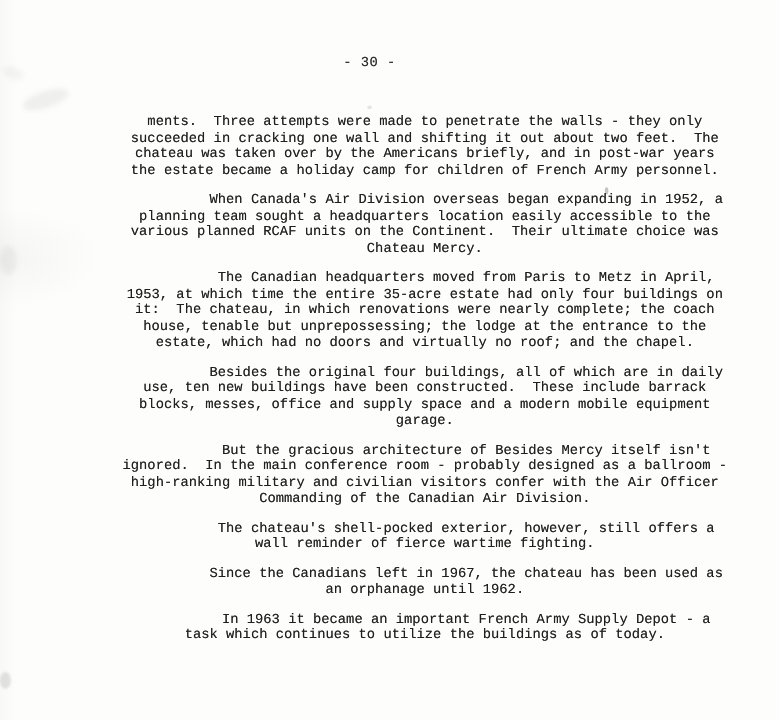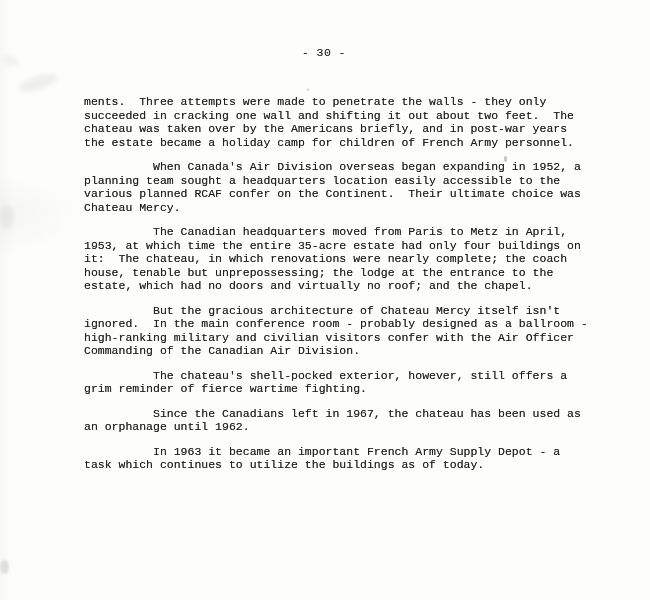--- a/index.html
+++ b/index.html
@@ -17,21 +17,21 @@
   .scan-page {
     position: absolute;
     inset: 0;
     background:
       radial-gradient(ellipse 120px 60px at 0px 215px, rgba(170,170,170,0.10), rgba(170,170,170,0) 70%),
       linear-gradient(90deg, rgba(190,190,190,0.08), rgba(190,190,190,0) 14px),
       #fdfdfb;
   }
   .page-number {
     position: absolute;
-    left: 302px;
+    left: 286px;
     top: 46px;
     font-size: 11.5px;
     line-height: 13.5px;
     color: #2a2a2a;
     letter-spacing: 0.4px;
     white-space: pre;
     text-shadow: 0 0 0.5px rgba(40,40,40,0.55);
   }
   .content {
     position: absolute;
@@ -115,39 +115,43 @@
 
   <div class="scan-artifact smudge-top-left"></div>
   <div class="scan-artifact smudge-top-left-2"></div>
   <div class="scan-artifact smudge-mid-left"></div>
   <div class="scan-artifact smudge-bottom-left"></div>
   <div class="scan-artifact fleck-1"></div>
   <div class="scan-artifact fleck-2"></div>
 
   <div class="page-number">- 30 -</div>
 
-  <div class="content" style="color: rgb(31, 31, 31);">
+  <div class="content" style="color: rgb(31, 31, 31); text-align: center;">
     <p class="paragraph">ments.  Three attempts were made to penetrate the walls - they only
 succeeded in cracking one wall and shifting it out about two feet.  The
 chateau was taken over by the Americans briefly, and in post-war years
 the estate became a holiday camp for children of French Army personnel.</p>
     <p class="paragraph">          When Canada's Air Division overseas began expanding in 1952, a
 planning team sought a headquarters location easily accessible to the
-various planned RCAF confer on the Continent.  Their ultimate choice was
+various planned RCAF units on the Continent.  Their ultimate choice was
 Chateau Mercy.</p>
     <p class="paragraph">          The Canadian headquarters moved from Paris to Metz in April,
 1953, at which time the entire 35-acre estate had only four buildings on
 it:  The chateau, in which renovations were nearly complete; the coach
 house, tenable but unprepossessing; the lodge at the entrance to the
 estate, which had no doors and virtually no roof; and the chapel.</p>
-    <p class="paragraph">          But the gracious architecture of Chateau Mercy itself isn't
+    <p class="paragraph">          Besides the original four buildings, all of which are in daily
+use, ten new buildings have been constructed.  These include barrack
+blocks, messes, office and supply space and a modern mobile equipment
+garage.</p>
+    <p class="paragraph">          But the gracious architecture of Besides Mercy itself isn't
 ignored.  In the main conference room - probably designed as a ballroom -
 high-ranking military and civilian visitors confer with the Air Officer
 Commanding of the Canadian Air Division.</p>
     <p class="paragraph">          The chateau's shell-pocked exterior, however, still offers a
-grim reminder of fierce wartime fighting.</p>
+wall reminder of fierce wartime fighting.</p>
     <p class="paragraph">          Since the Canadians left in 1967, the chateau has been used as
 an orphanage until 1962.</p>
     <p class="paragraph">          In 1963 it became an important French Army Supply Depot - a
 task which continues to utilize the buildings as of today.</p>
   </div>
 
 </div>
 
 </body></html>

